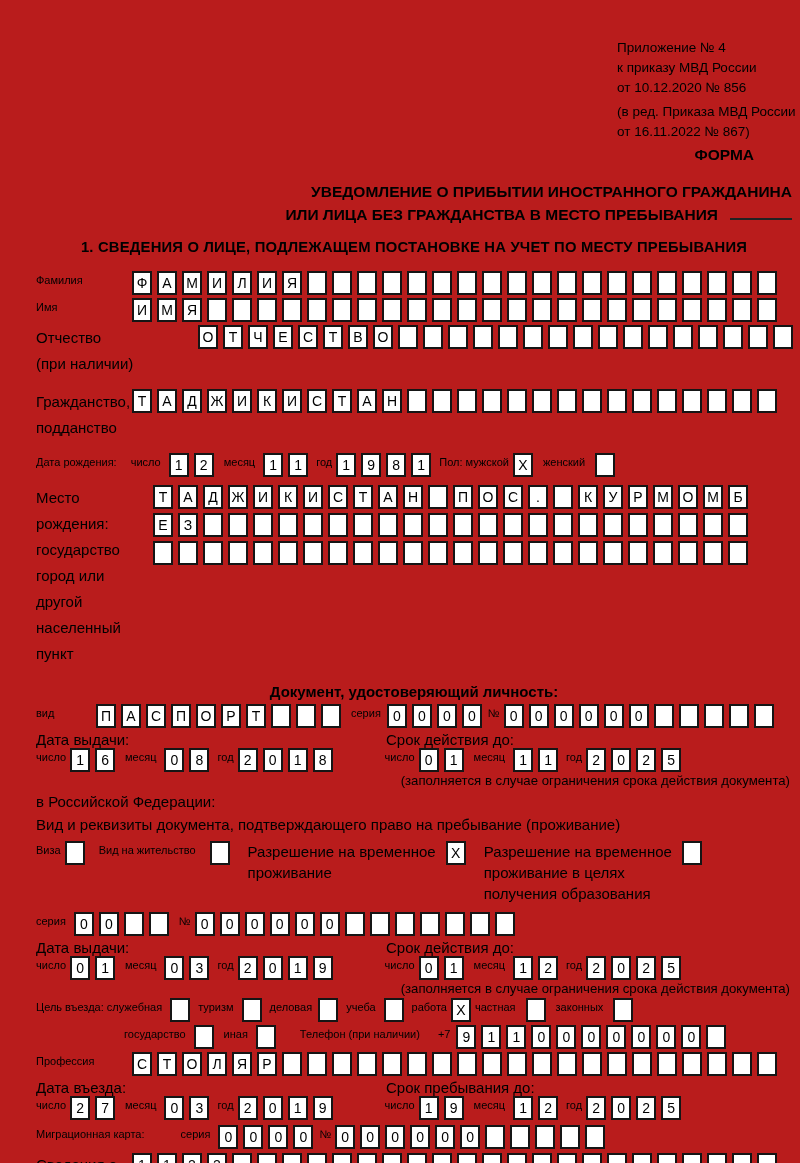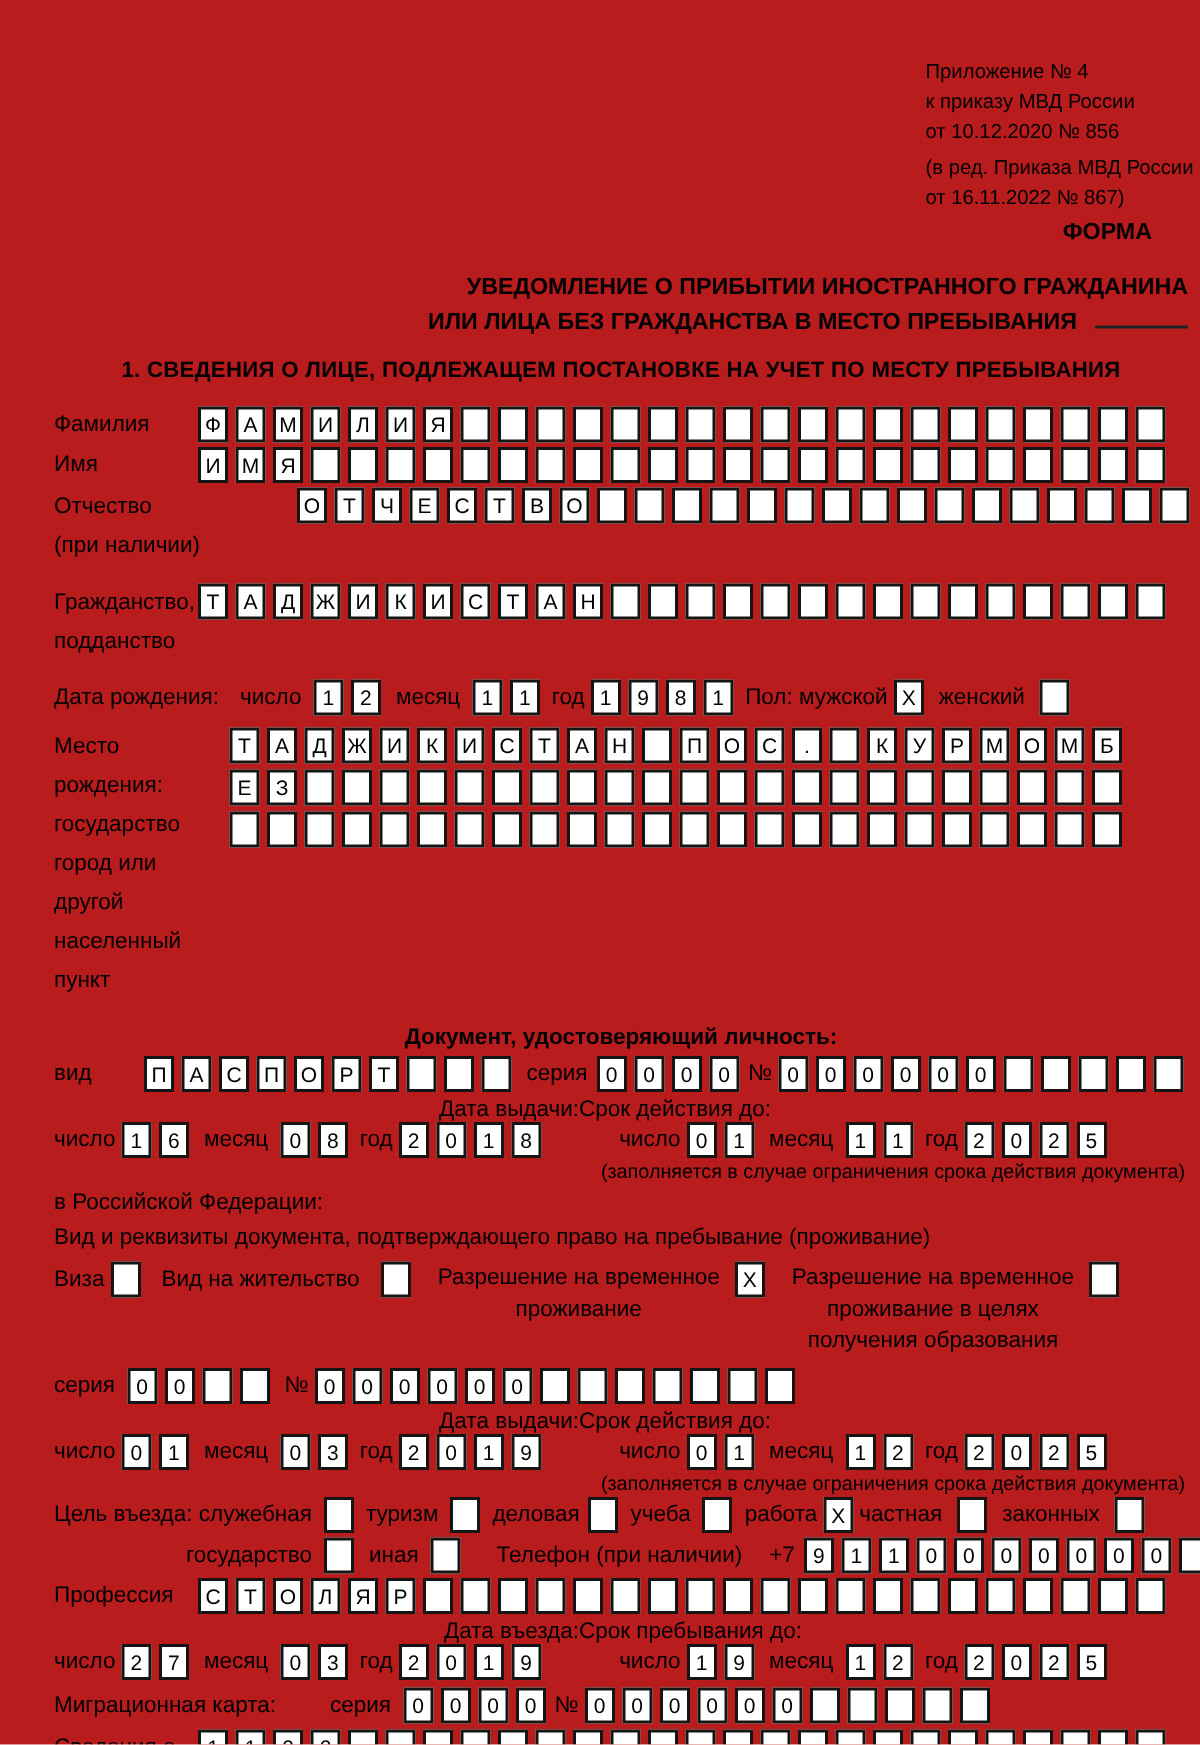--- a/index.html
+++ b/index.html
@@ -1,50 +1,50 @@
 <!DOCTYPE html>
 <html><head>
 <meta charset="utf-8">
 <style>
   html,body{margin:0;padding:0;background:#fff;}
   .page{position:relative;width:800px;height:1163px;background:#b91c1c;overflow:hidden;
         font-family:Liberation Sans, sans-serif;color:#000;}
   
   .annex{position:absolute;left:617px;top:38px;font-size:13.5px;line-height:20px;}
   .annex .edition{margin-top:4px;}
-  .forma{position:absolute;right:32px;top:146px;font-weight:bold;font-size:15.5px;}
+  .forma{position:absolute;right:46px;top:146px;font-weight:bold;font-size:15.5px;}
   
   .content{padding:180px 8px 0 36px;}
   .title{text-align:right;font-weight:bold;font-size:15.5px;line-height:23px;padding-left:20px;}
   .t-underline{display:inline-block;width:62px;border-bottom:2px solid #222;margin-left:12px;height:14px;}
   .sec-heading{margin-top:13px;text-align:center;font-weight:bold;font-size:14.8px;letter-spacing:.2px;}
   .rows{margin-top:16px;}
   .row{display:flex;align-items:flex-start;margin-bottom:3px;}
   .boxes{display:flex;gap:5px;flex-wrap:nowrap;}
   .cell{width:20px;height:24px;border:2px solid #151515;box-sizing:border-box;display:flex;
         align-items:center;justify-content:center;font-size:14px;flex:0 0 auto;background:#fff;}
-  .lbl,.sm{font-size:15px;padding-top:3px;white-space:nowrap;}
+  .lbl,.sm{font-size:11px;padding-top:3px;white-space:nowrap;}
   .lblcol{font-size:15px;line-height:26px;}
   .w96{width:96px;flex:0 0 96px;}
   .w117{width:117px;flex:0 0 117px;}
   .w162{width:162px;flex:0 0 162px;}
   .w60{width:60px;flex:0 0 60px;}
   .stack .boxes{margin-bottom:4px;}
   .center-head{text-align:center;font-weight:bold;font-size:15px;margin:16px 0 4px 0;}
   .ml4{margin-left:4px;} .ml6{margin-left:6px;} .ml8{margin-left:8px;} .ml10{margin-left:10px;}
   .ml14{margin-left:14px;} .ml18{margin-left:18px;} .ml24{margin-left:24px;} .ml52{margin-left:52px;}
   .mr4{margin-right:4px;} .mr6{margin-right:6px;} .mr8{margin-right:8px;}
   .dates-heads{display:flex;font-size:15px;margin-top:2px;}
-  .dates-heads .h1{width:350px;text-align:right;}
+  .dates-heads .h1{width:350px;text-align:left;}
   .dates-heads .h2{width:340px;}
   .daterow{display:flex;align-items:flex-start;margin-bottom:1px;}
   .note{font-size:13.2px;text-align:right;padding-right:2px;margin:1px 0 2px 0;}
   .plain{font-size:15px;line-height:23px;}
   .permits{margin:5px 0 8px 0;}
-  .cbx-label{font-size:15px;text-align:center;line-height:21px;}
+  .cbx-label{font-size:15px;text-align:left;line-height:21px;}
   .mb6{margin-bottom:6px;} .mb12{margin-bottom:12px;margin-top:12px;} .mb8{margin-bottom:8px;}
 </style>
 </head>
 <body>
 
 <div class="page">
 
   <div class="annex">
     <div>Приложение № 4</div>
     <div>к приказу МВД России</div>

